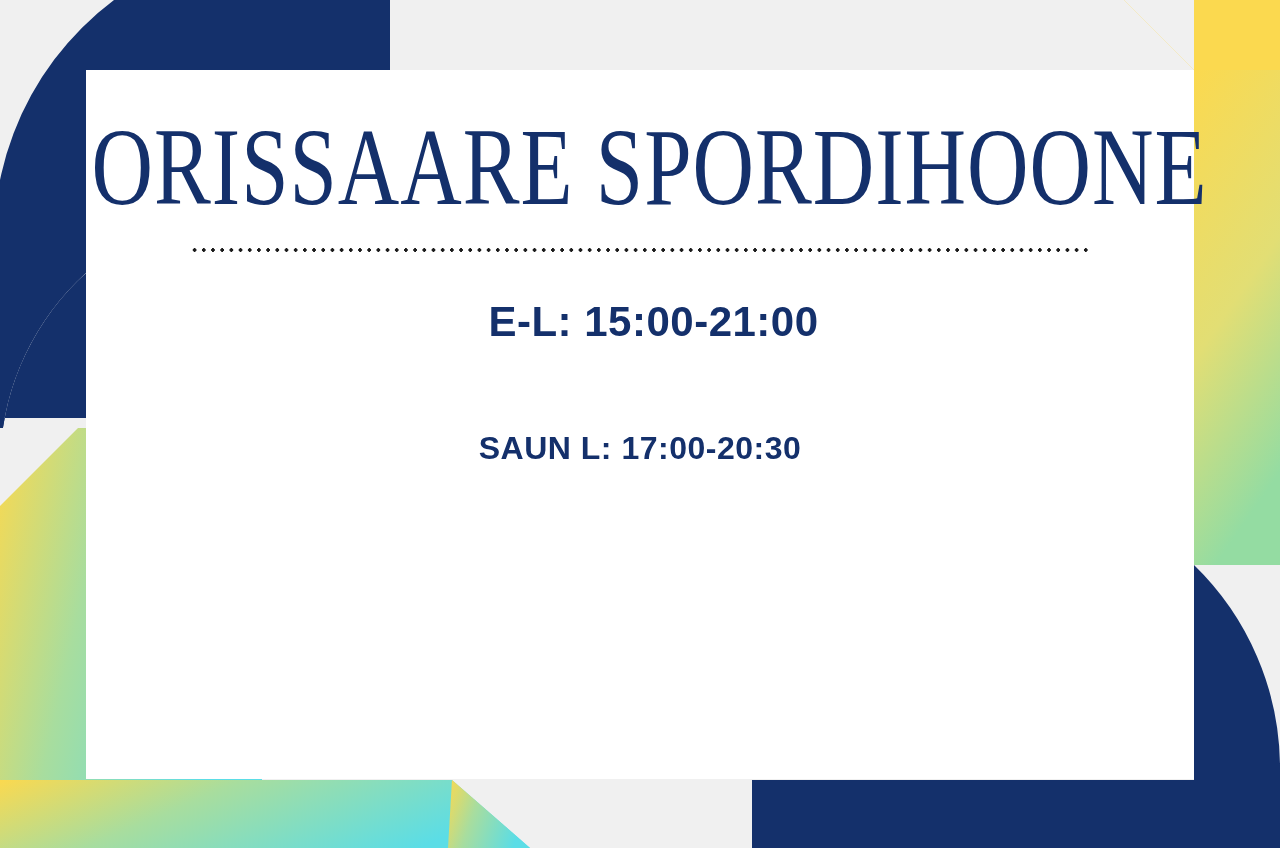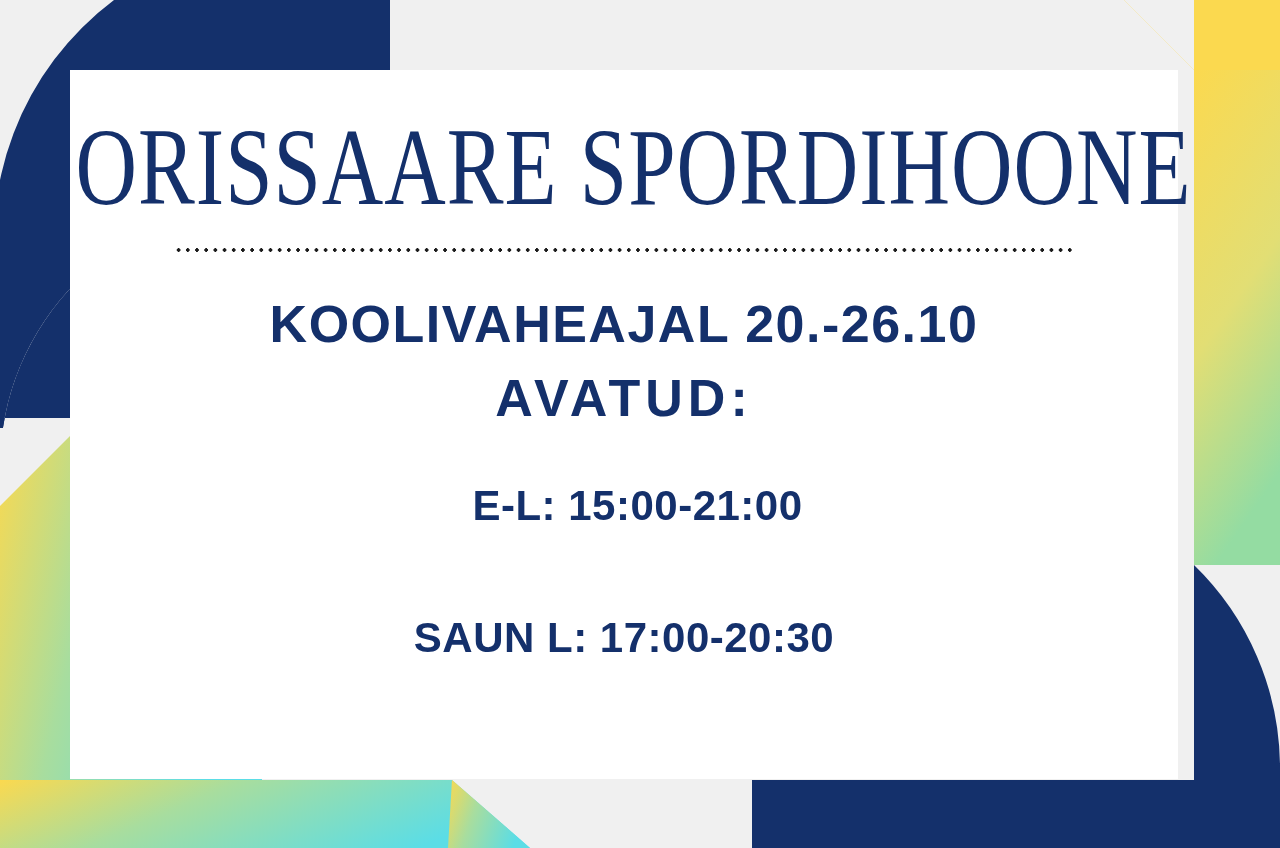--- a/index.html
+++ b/index.html
@@ -21,21 +21,21 @@
     position: absolute;
     inset: 0;
     width: 1280px;
     height: 848px;
   }
   .bg-layer svg { display: block; }
 
   
   .card {
     position: absolute;
-    left: 70px;
+    left: 86px;
     top: 70px;
     width: 1108px;
     height: 709px;
     background: #ffffff;
     z-index: 5;
   }
 
   .card-inner {
     position: absolute;
     inset: 0;
@@ -96,21 +96,21 @@
     font-weight: 700;
     letter-spacing: 0.5px;
     line-height: 1.62;
     margin-left: 27px;
   }
 
   .sauna {
     margin-top: 74px;
     text-align: center;
     color: #14306B;
-    font-size: 42px;
+    font-size: 32px;
     font-weight: 700;
     letter-spacing: 0.5px;
   }
 
   .nowrap { white-space: nowrap; }
 </style>
 </head>
 <body>
 
 <div id="poster">
@@ -157,24 +157,20 @@
     </svg>
   </div>
 
   <div class="card">
     <div class="card-inner">
 
       <h1 class="title nowrap">ORISSAARE SPORDIHOONE</h1>
 
       <div class="divider"></div>
 
-      <div class="headline">
-        <div class="line1 nowrap">KOOLIVAHEAJAL 20.-26.10</div>
-        <div class="line2 nowrap">AVATUD:</div>
-      </div>
 
       <div class="hours">
         <div class="nowrap">E-L:  15:00-21:00</div>
       </div>
 
       <div class="sauna nowrap">SAUN L: 17:00-20:30</div>
 
     </div>
   </div>
 

